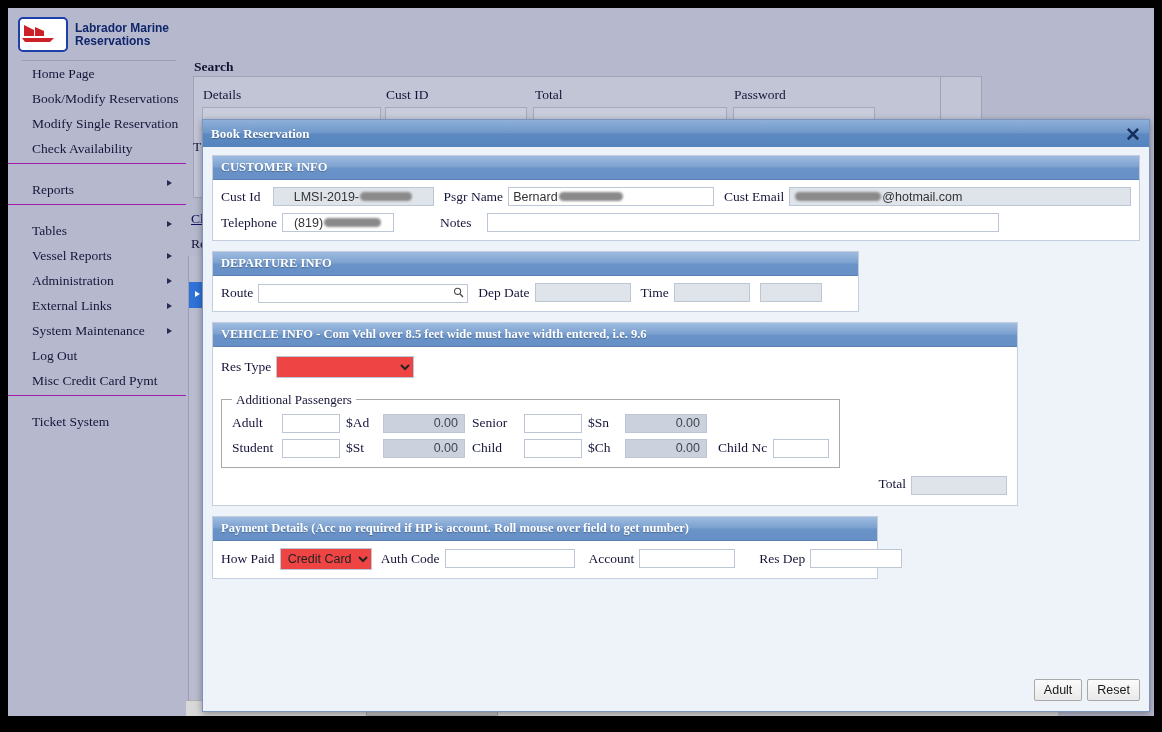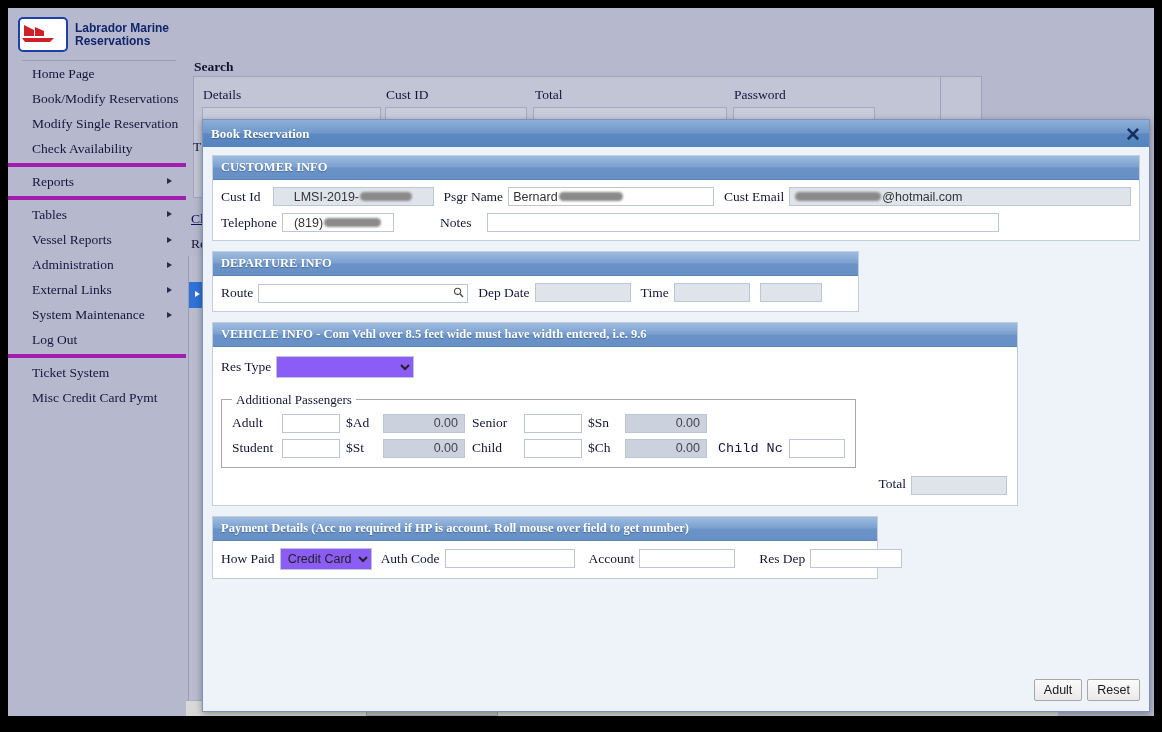--- a/index.html
+++ b/index.html
@@ -60,21 +60,21 @@
   }
   .nav-item {
     position: relative;
     font-size: 13.5px;
     color: #15153a;
     padding: 5px 18px 5px 24px;
     line-height: 15px;
     cursor: pointer;
     white-space: nowrap;
   }
-  .nav-item.sep-top { border-top: 4px solid #a21caf; margin-top: 2px; padding-top: 7px; }
+  .nav-item.sep-top { border-top: 1px solid #a21caf; margin-top: 2px; padding-top: 18px; }
   .nav-item .arrow {
     position: absolute;
     right: 14px;
     top: 50%;
     transform: translateY(-50%);
     width: 0; height: 0;
     border-left: 5px solid #2a2a50;
     border-top: 3.5px solid transparent;
     border-bottom: 3.5px solid transparent;
   }
@@ -289,21 +289,21 @@
   .search-wrap .mag {
     position: absolute;
     right: 4px; top: 50%;
     transform: translateY(-50%);
     pointer-events: none;
   }
 
   select.sel {
     height: 22px;
     border: 1px solid #bcc6d4;
-    background: #8b5cf6;
+    background: #ef4444;
     font-family: "Liberation Sans", sans-serif;
     font-size: 12.5px;
     color: #222;
     padding: 1px 3px;
     box-sizing: border-box;
     outline: none;
   }
 
   fieldset.addpsgr {
     border: 1px solid #a9a9a9;
@@ -379,22 +379,22 @@
         <div class="nav-item"><span>Book/Modify Reservations</span></div>
         <div class="nav-item"><span>Modify Single Reservation</span></div>
         <div class="nav-item"><span>Check Availability</span></div>
         <div class="nav-item sep-top"><span>Reports</span><span class="arrow"></span></div>
         <div class="nav-item sep-top"><span>Tables</span><span class="arrow"></span></div>
         <div class="nav-item"><span>Vessel Reports</span><span class="arrow"></span></div>
         <div class="nav-item"><span>Administration</span><span class="arrow"></span></div>
         <div class="nav-item"><span>External Links</span><span class="arrow"></span></div>
         <div class="nav-item"><span>System Maintenance</span><span class="arrow"></span></div>
         <div class="nav-item"><span>Log Out</span></div>
+        <div class="nav-item"><span>Misc Credit Card Pymt</span></div>
         <div class="nav-item sep-top"><span>Ticket System</span></div>
-        <div class="nav-item"><span>Misc Credit Card Pymt</span></div>
       </div>
   </div>
 
   <div id="bgpage">
     <div class="bg-search-title">Search</div>
 
     <div class="bg-search-panel">
       <div class="bg-col" style="left:9px;">Details</div>
       <div class="bg-col" style="left:192px;">Cust ID</div>
       <div class="bg-col" style="left:341px;">Total</div>
@@ -547,21 +547,21 @@
               <span class="ap-lbl" style="width:37px; margin-left:6px;">$St</span>
               <div class="numfield" style="width:82px;">
                 <span>0.00</span>
               </div>
               <span class="ap-lbl" style="width:52px; margin-left:7px;">Child</span>
               <input class="inp" style="width: 58px;" value="">
               <span class="ap-lbl" style="width:37px; margin-left:6px;">$Ch</span>
               <div class="numfield" style="width:82px;">
                 <span>0.00</span>
               </div>
-              <span class="ap-lbl" style="margin-left:11px;font-family:Liberation Mono, monospace;">Child Nc</span>
+              <span class="ap-lbl" style="margin-left:11px;">Child Nc</span>
               <input class="inp" style="width: 56px; margin-left: 6px;" value="">
             </div>
           </fieldset>
 
           <div class="total-row">
             <span class="lbl">Total</span>
             <div class="fakefield ro" style="width:96px;">
               <span></span>
             </div>
           </div>

